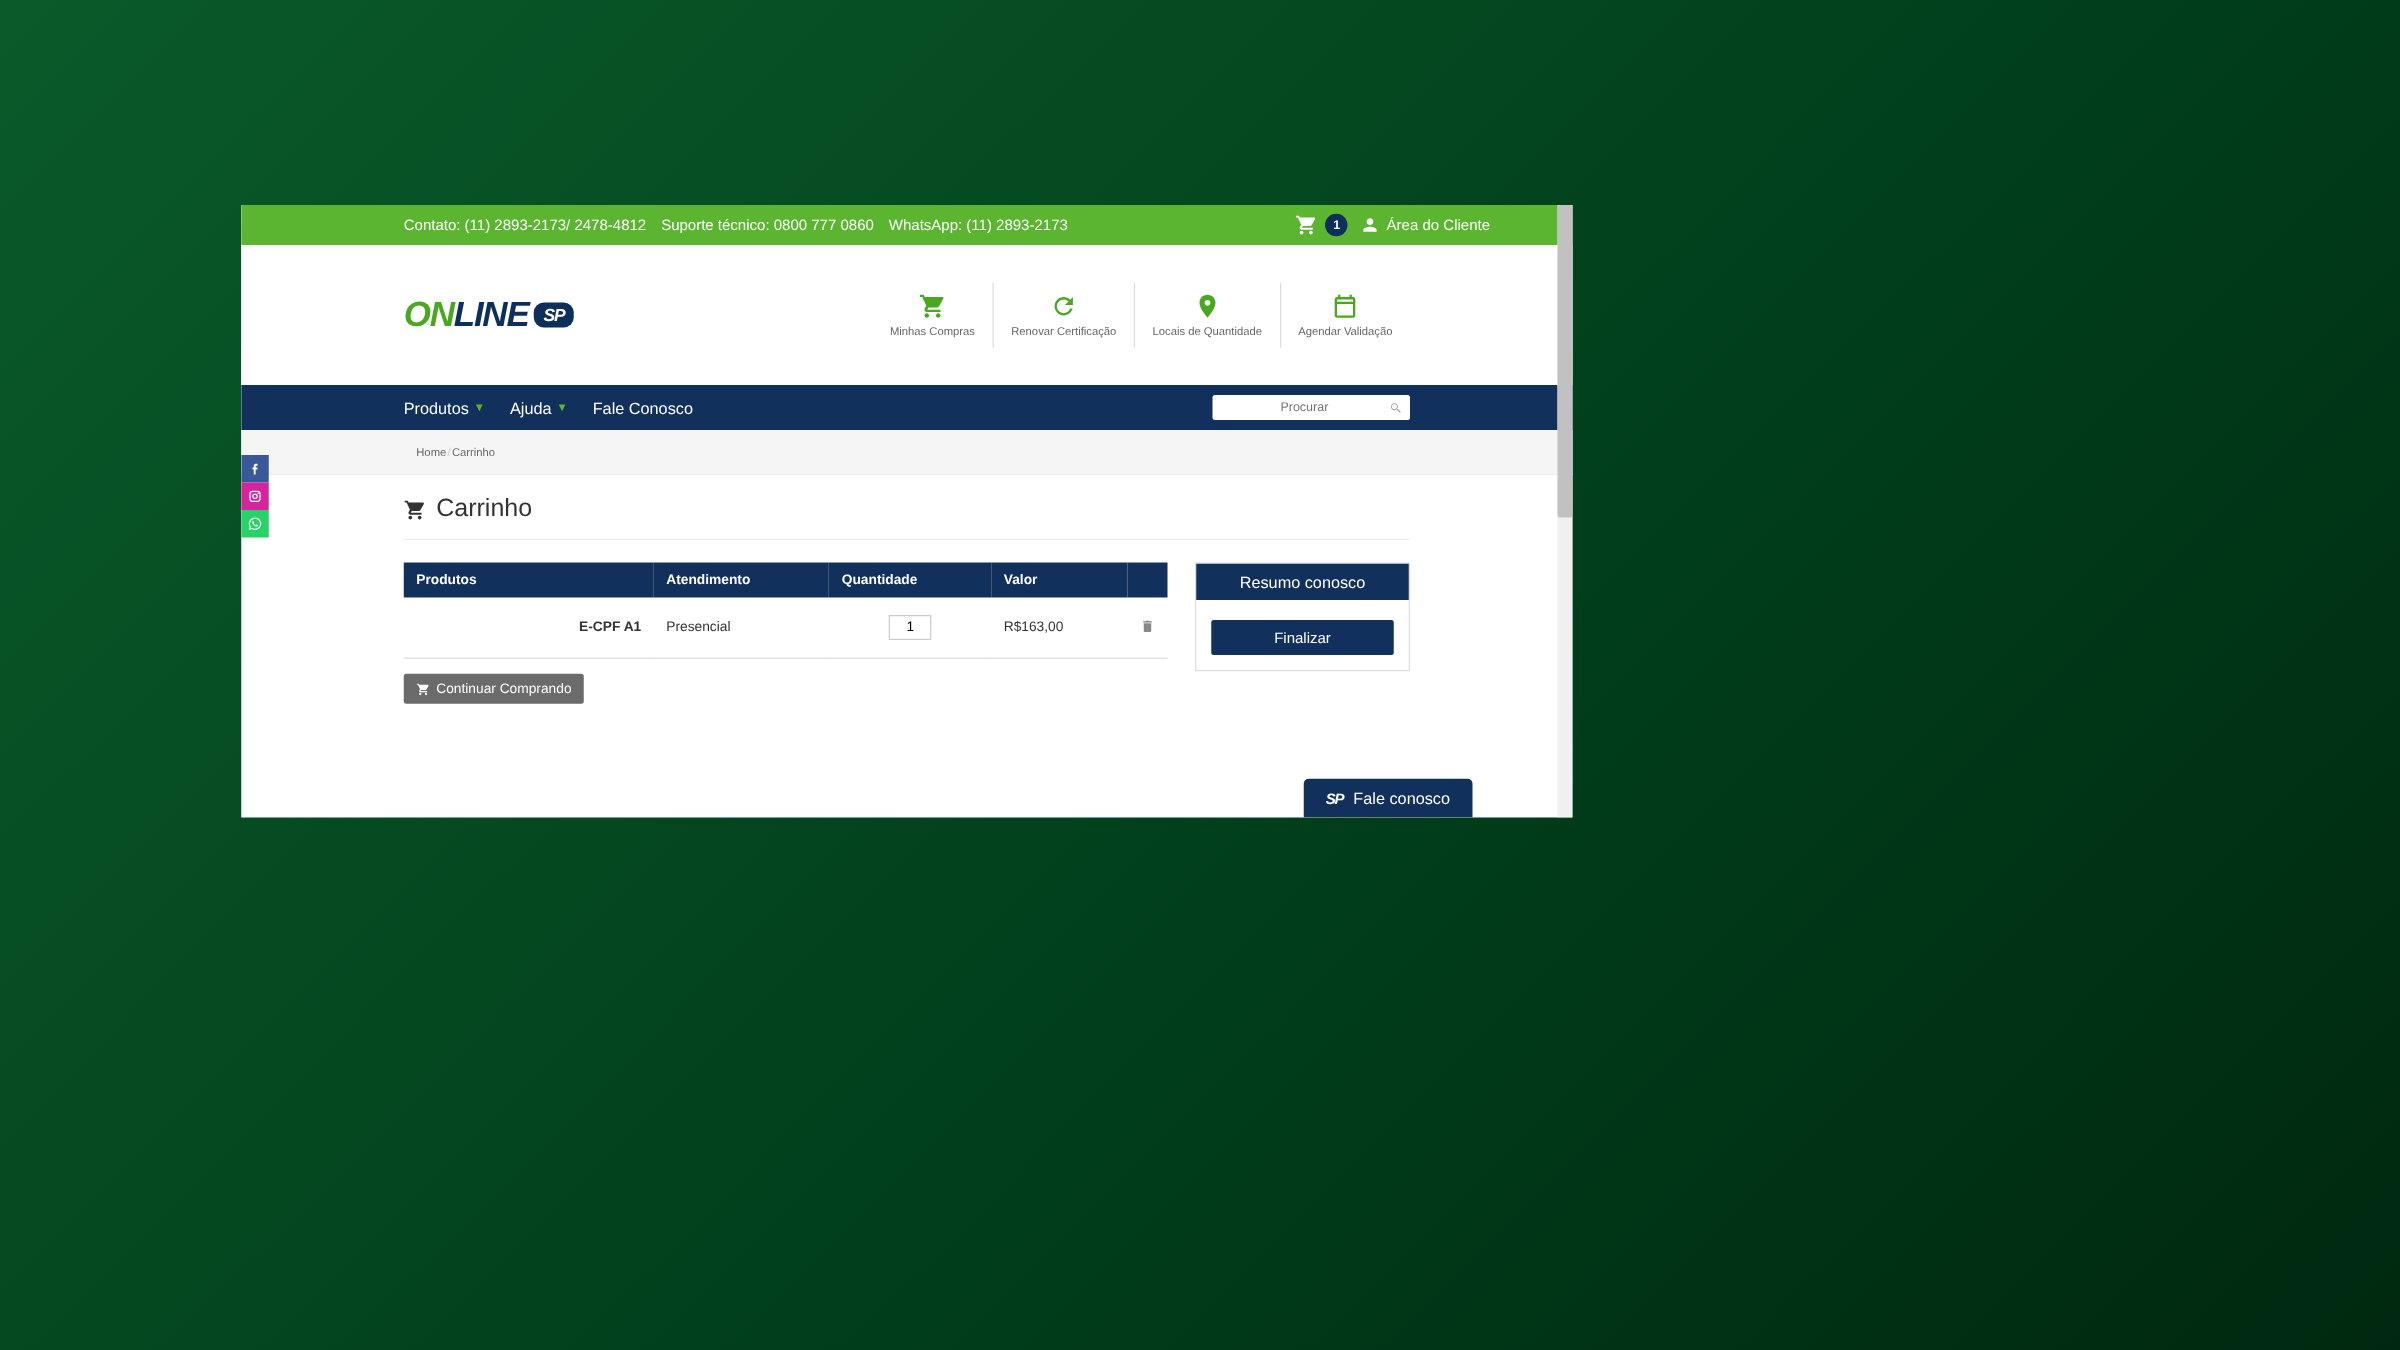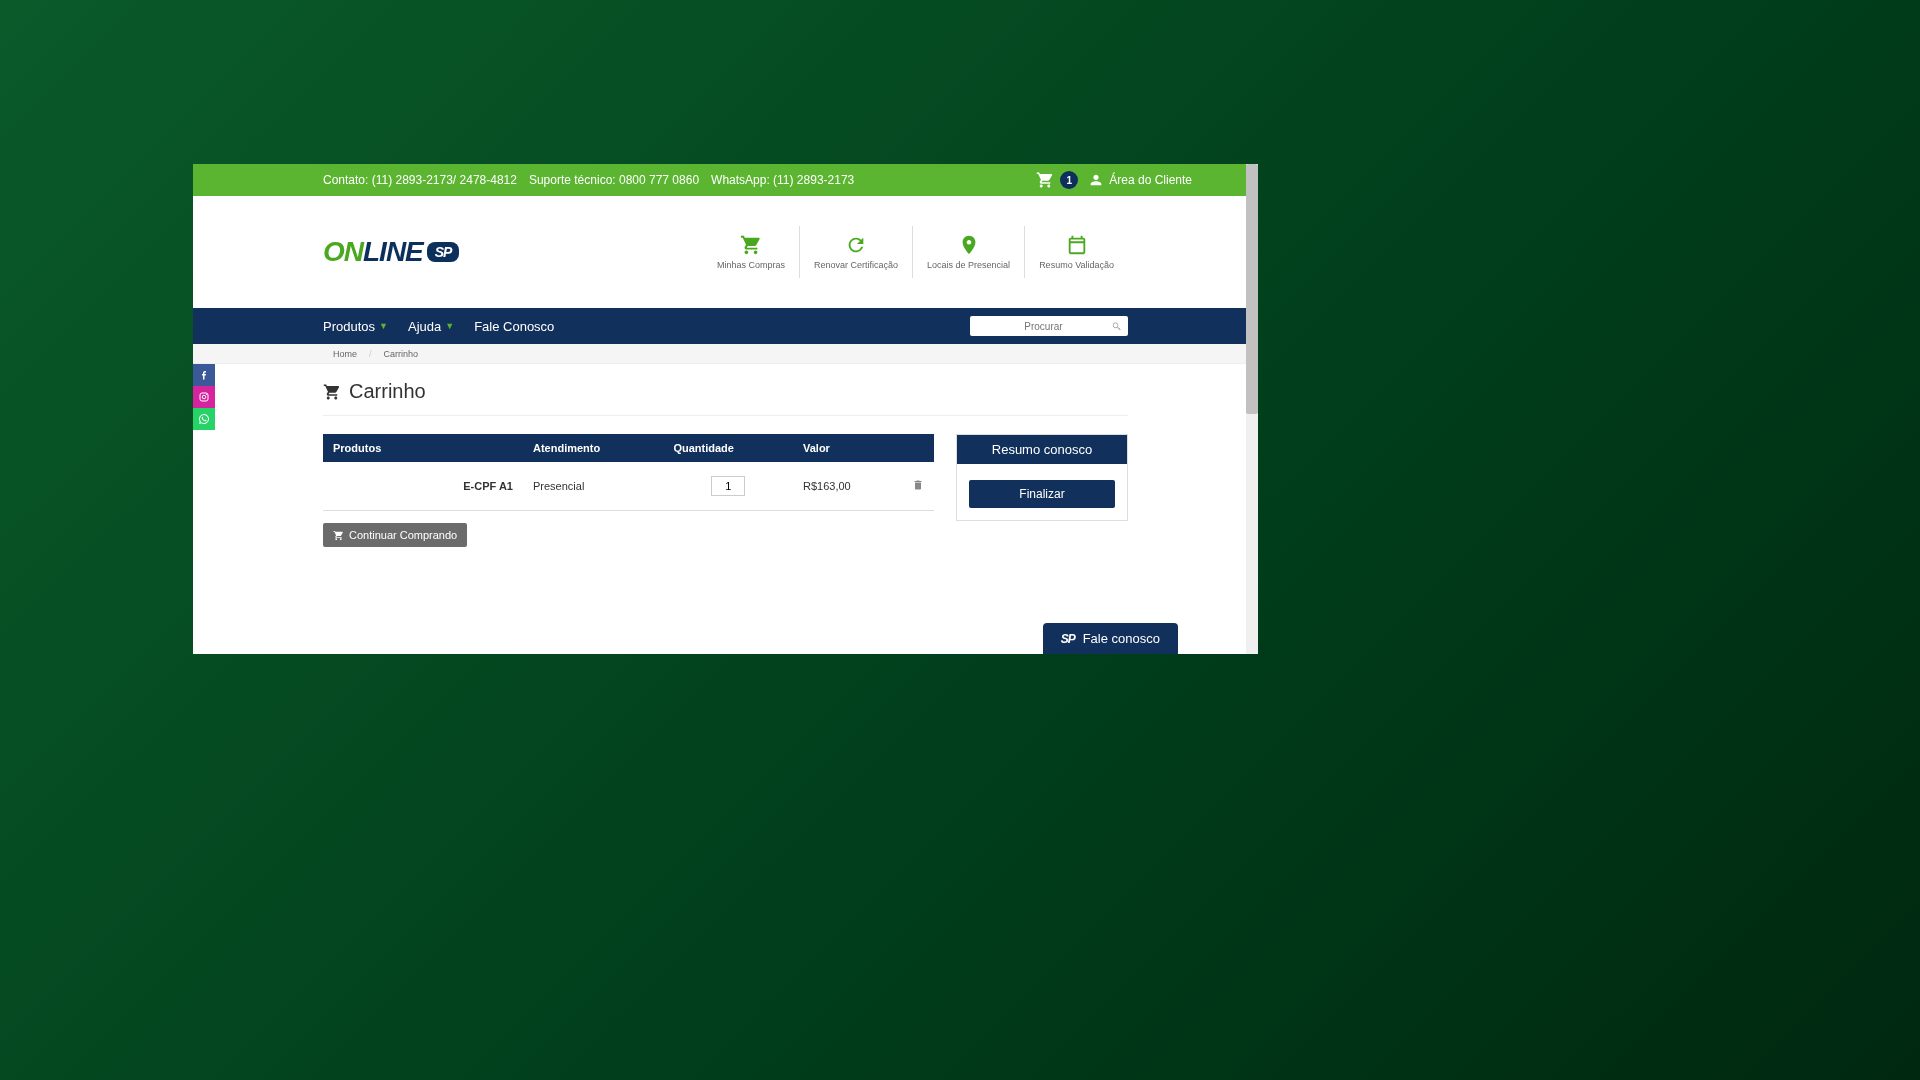--- a/index.html
+++ b/index.html
@@ -126,27 +126,27 @@
   flex: 1;
   font-size: 10px;
   color: #999;
   background: transparent;
   text-align: center;
 }
 .search-box svg { width: 11px; height: 11px; fill: #999; }
 
 .breadcrumb {
   background: #f5f5f5;
-  height: 20px;
+  height: 36px;
   display: flex;
   align-items: center;
   padding: 0 140px;
   font-size: 9px;
   color: #666;
-  gap: 12px;
+  gap: 1px;
   border-bottom: 1px solid #eee;
 }
 .breadcrumb-sep { color: #ccc; }
 
 .page-title-wrap {
   padding: 16px 130px 12px;
   display: flex;
   align-items: center;
   gap: 8px;
   border-bottom: 1px solid #eee;
@@ -317,27 +317,27 @@
       <div class="header-action">
         <svg viewBox="0 0 24 24" fill="#4aa820">
             <path d="M17.6 6.3C16.2 4.9 14.2 4 12 4c-4.4 0-8 3.6-8 8s3.6 8 8 8c3.7 0 6.8-2.6 7.7-6h-2.1c-.8 2.3-3 4-5.6 4-3.3 0-6-2.7-6-6s2.7-6 6-6c1.7 0 3.1.7 4.2 1.8L13 11h7V4l-2.4 2.3z"></path>
           </svg>
         <span class="header-action-label">Renovar Certificação</span>
       </div>
       <div class="header-action">
         <svg viewBox="0 0 24 24" fill="#4aa820">
             <path d="M12 2C8.1 2 5 5.1 5 9c0 5.3 7 13 7 13s7-7.7 7-13c0-3.9-3.1-7-7-7zm0 9.5c-1.4 0-2.5-1.1-2.5-2.5S10.6 6.5 12 6.5s2.5 1.1 2.5 2.5S13.4 11.5 12 11.5z"></path>
           </svg>
-        <span class="header-action-label">Locais de Presencial</span>
+        <span class="header-action-label">Locais de Quantidade</span>
       </div>
       <div class="header-action">
         <svg viewBox="0 0 24 24" fill="#4aa820">
             <path d="M19 4h-1V2h-2v2H8V2H6v2H5c-1.1 0-2 .9-2 2v14c0 1.1.9 2 2 2h14c1.1 0 2-.9 2-2V6c0-1.1-.9-2-2-2zm0 16H5V10h14v10zm0-12H5V6h14v2z"></path>
           </svg>
-        <span class="header-action-label">Resumo Validação</span>
+        <span class="header-action-label">Agendar Validação</span>
       </div>
     </div>
   </div>
 
   <div class="navbar">
     <div class="nav-menu">
       <span class="nav-item">
         <span>Produtos</span>
         <span class="nav-caret">▼</span>
       </span>

